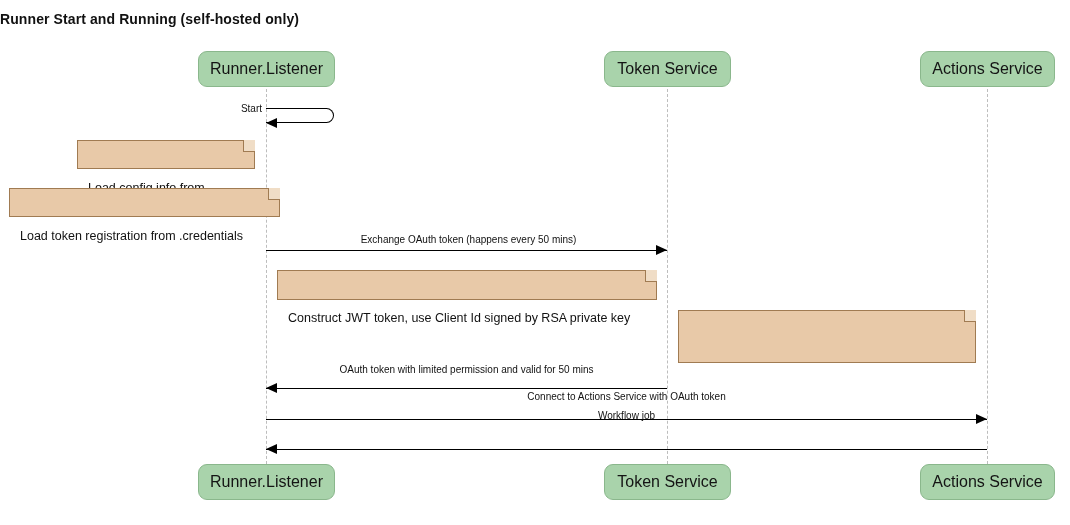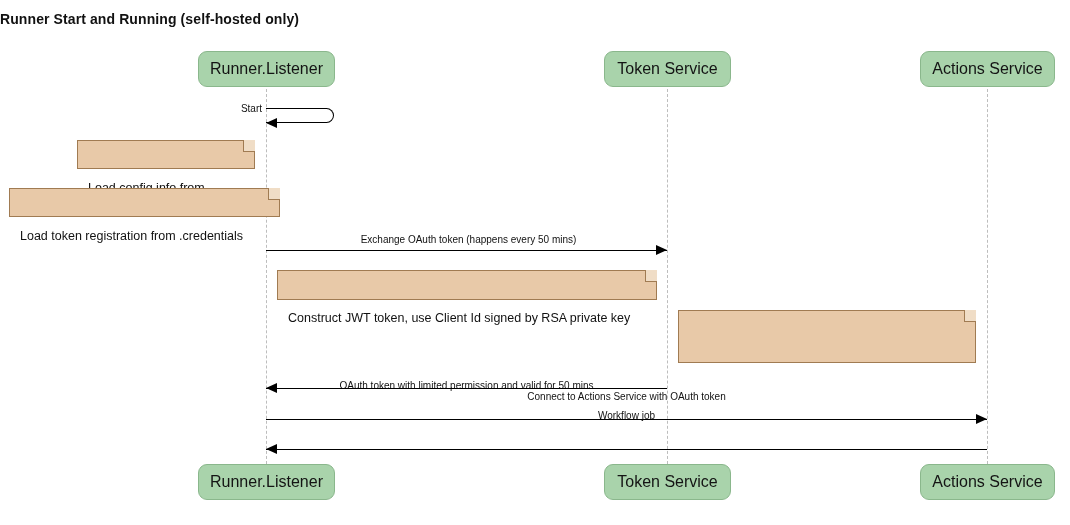--- a/index.html
+++ b/index.html
@@ -135,21 +135,21 @@
 
 <div class="note" style="left:277px; top:262px; width:380px; height:30px;margin-top:8px;">
   <span class="fold"></span>
   <span>Construct JWT token, use Client Id signed by RSA private key</span>
 </div>
 
 <div class="note" style="left:678px; top:310px; width:298px; height:53px;">
   <span class="fold"></span>
 </div>
 
-<div class="msg-label" style="left:266px; top:380px; width:401px;">OAuth token with limited permission and valid for 50 mins</div>
+<div class="msg-label" style="left:266px; top:364px; width:401px;">OAuth token with limited permission and valid for 50 mins</div>
 <div class="msg-line" style="left:266px; top:388px; width:401px;"></div>
 <div class="arrow-head left" style="left:266px; top:383px;"></div>
 
 <div class="msg-label" style="left:266px; top:391px; width:721px;">Connect to Actions Service with OAuth token</div>
 <div class="msg-line" style="left:266px; top:419px; width:721px;"></div>
 <div class="arrow-head right" style="left:976px; top:414px;"></div>
 
 <div class="msg-label" style="left:266px; top:410px; width:721px;">Workflow job</div>
 <div class="msg-line" style="left:266px; top:449px; width:721px;"></div>
 <div class="arrow-head left" style="left:266px; top:444px;"></div>

